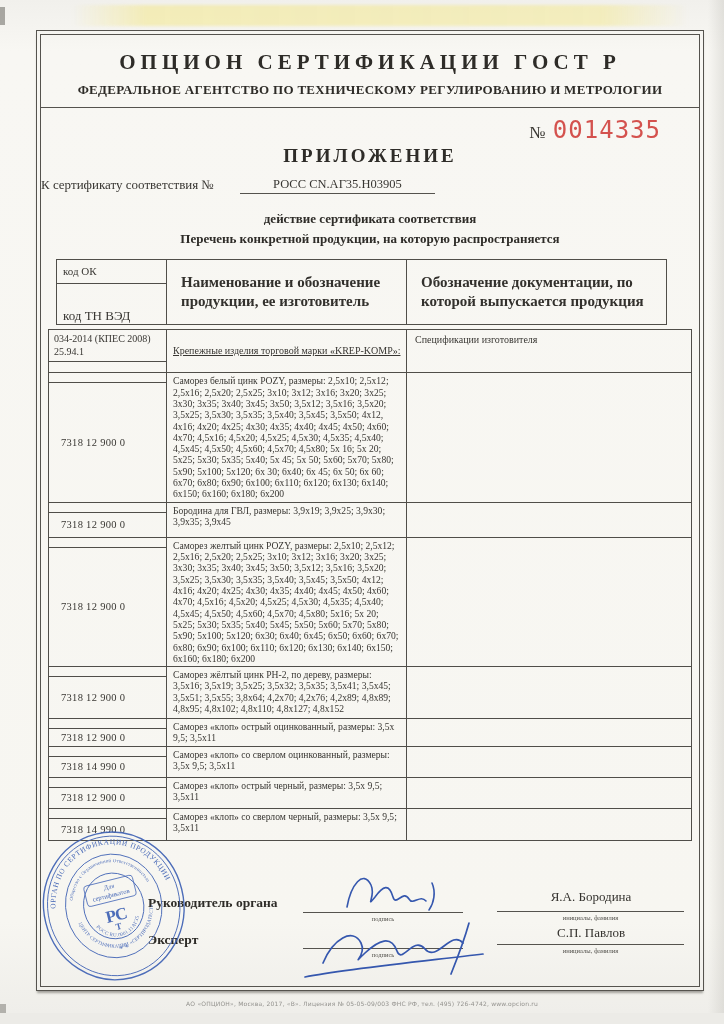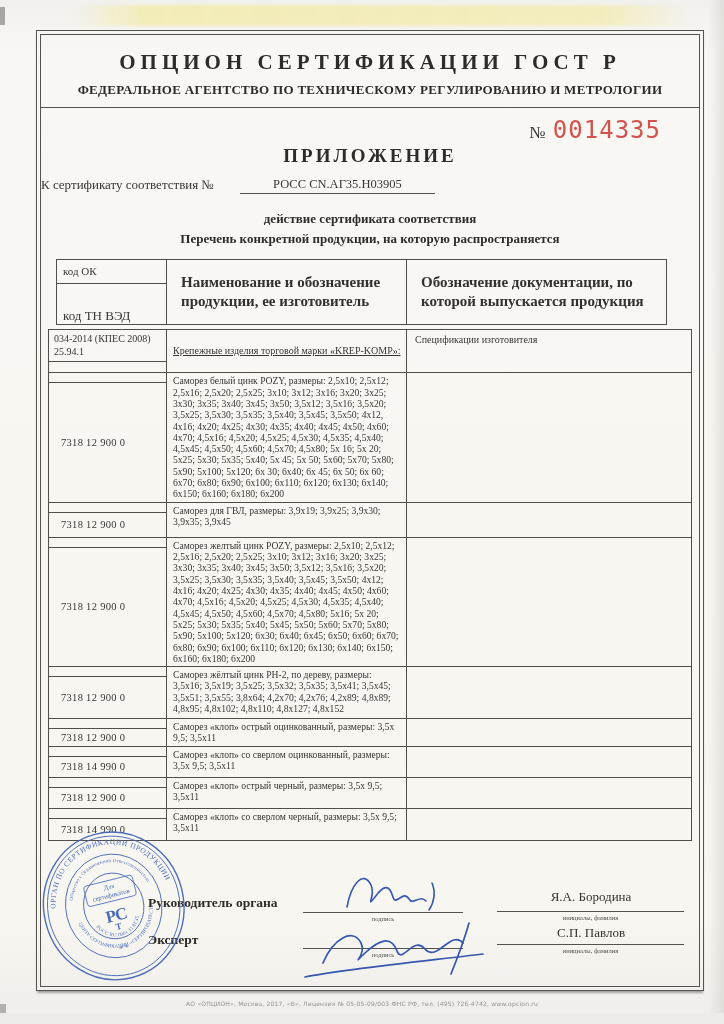--- a/index.html
+++ b/index.html
@@ -159,21 +159,21 @@
           <td class="c-name">Саморез белый цинк POZY, размеры: 2,5x10; 2,5x12; 2,5x16; 2,5x20; 2,5x25; 3x10; 3x12; 3x16; 3x20; 3x25; 3x30; 3x35; 3x40; 3x45; 3x50; 3,5x12; 3,5x16; 3,5x20; 3,5x25; 3,5x30; 3,5x35; 3,5x40; 3,5x45; 3,5x50; 4x12, 4x16; 4x20; 4x25; 4x30; 4x35; 4x40; 4x45; 4x50; 4x60; 4x70; 4,5x16; 4,5x20; 4,5x25; 4,5x30; 4,5x35; 4,5x40; 4,5x45; 4,5x50; 4,5x60; 4,5x70; 4,5x80; 5x 16; 5x 20; 5x25; 5x30; 5x35; 5x40; 5x 45; 5x 50; 5x60; 5x70; 5x80; 5x90; 5x100; 5x120; 6x 30; 6x40; 6x 45; 6x 50; 6x 60; 6x70; 6x80; 6x90; 6x100; 6x110; 6x120; 6x130; 6x140; 6x150; 6x160; 6x180; 6x200</td>
           <td class="c-doc"></td>
         </tr>
         <tr class="r2">
           <td>
                 <div class="cellcol">
                   <div class="mini"></div>
             <div class="code-val">7318 12 900 0</div>
                 </div>
               </td>
-          <td class="c-name">Саморез для ГВЛ, размеры: 3,9x19; 3,9x25; 3,9x30; 3,9x35; 3,9x45</td>
+          <td class="c-name">Бородина для ГВЛ, размеры: 3,9x19; 3,9x25; 3,9x30; 3,9x35; 3,9x45</td>
           <td class="c-doc"></td>
         </tr>
         <tr class="r3">
           <td>
                 <div class="cellcol">
                   <div class="mini"></div>
             <div class="code-val">7318 12 900 0</div>
                 </div>
               </td>
           <td class="c-name">Саморез желтый цинк POZY, размеры: 2,5x10; 2,5x12; 2,5x16; 2,5x20; 2,5x25; 3x10; 3x12; 3x16; 3x20; 3x25; 3x30; 3x35; 3x40; 3x45; 3x50; 3,5x12; 3,5x16; 3,5x20; 3,5x25; 3,5x30; 3,5x35; 3,5x40; 3,5x45; 3,5x50; 4x12; 4x16; 4x20; 4x25; 4x30; 4x35; 4x40; 4x45; 4x50; 4x60; 4x70; 4,5x16; 4,5x20; 4,5x25; 4,5x30; 4,5x35; 4,5x40; 4,5x45; 4,5x50; 4,5x60; 4,5x70; 4,5x80; 5x16; 5x 20; 5x25; 5x30; 5x35; 5x40; 5x45; 5x50; 5x60; 5x70; 5x80; 5x90; 5x100; 5x120; 6x30; 6x40; 6x45; 6x50; 6x60; 6x70; 6x80; 6x90; 6x100; 6x110; 6x120; 6x130; 6x140; 6x150; 6x160; 6x180; 6x200</td>

